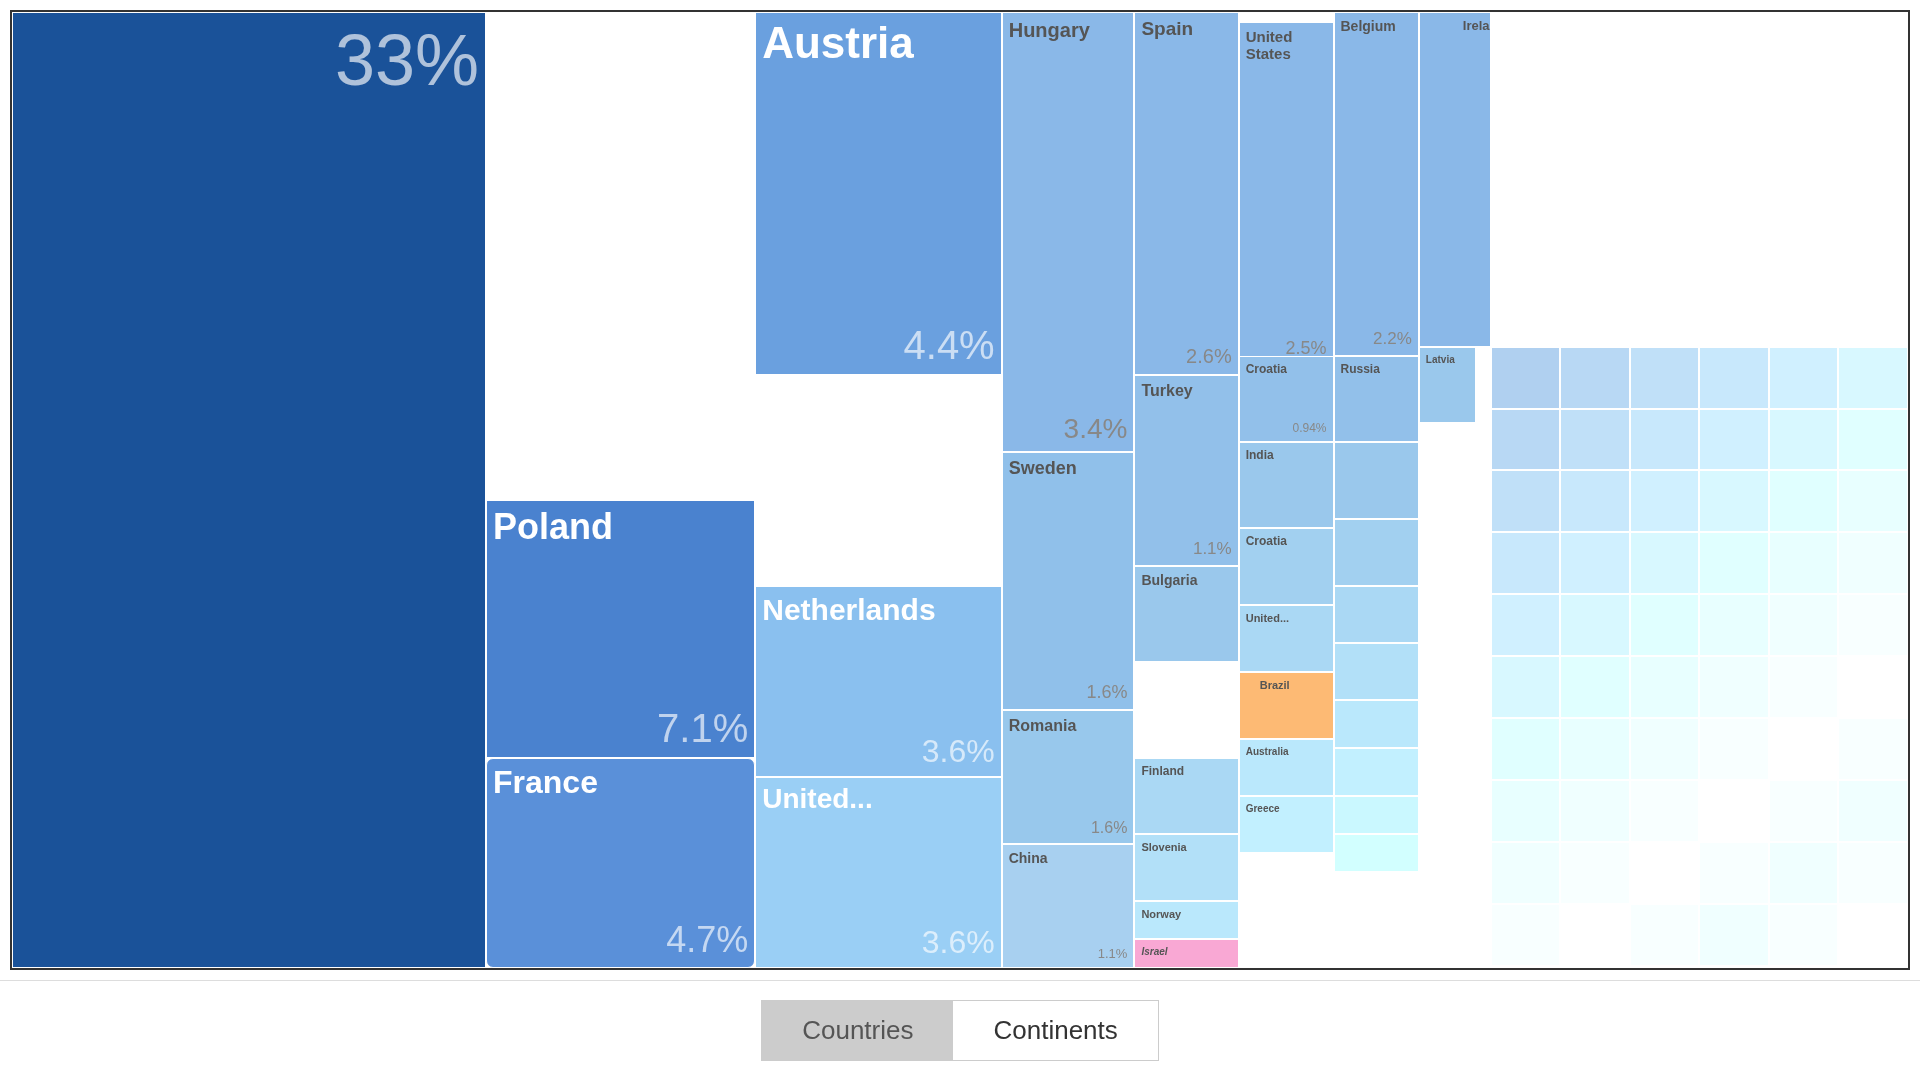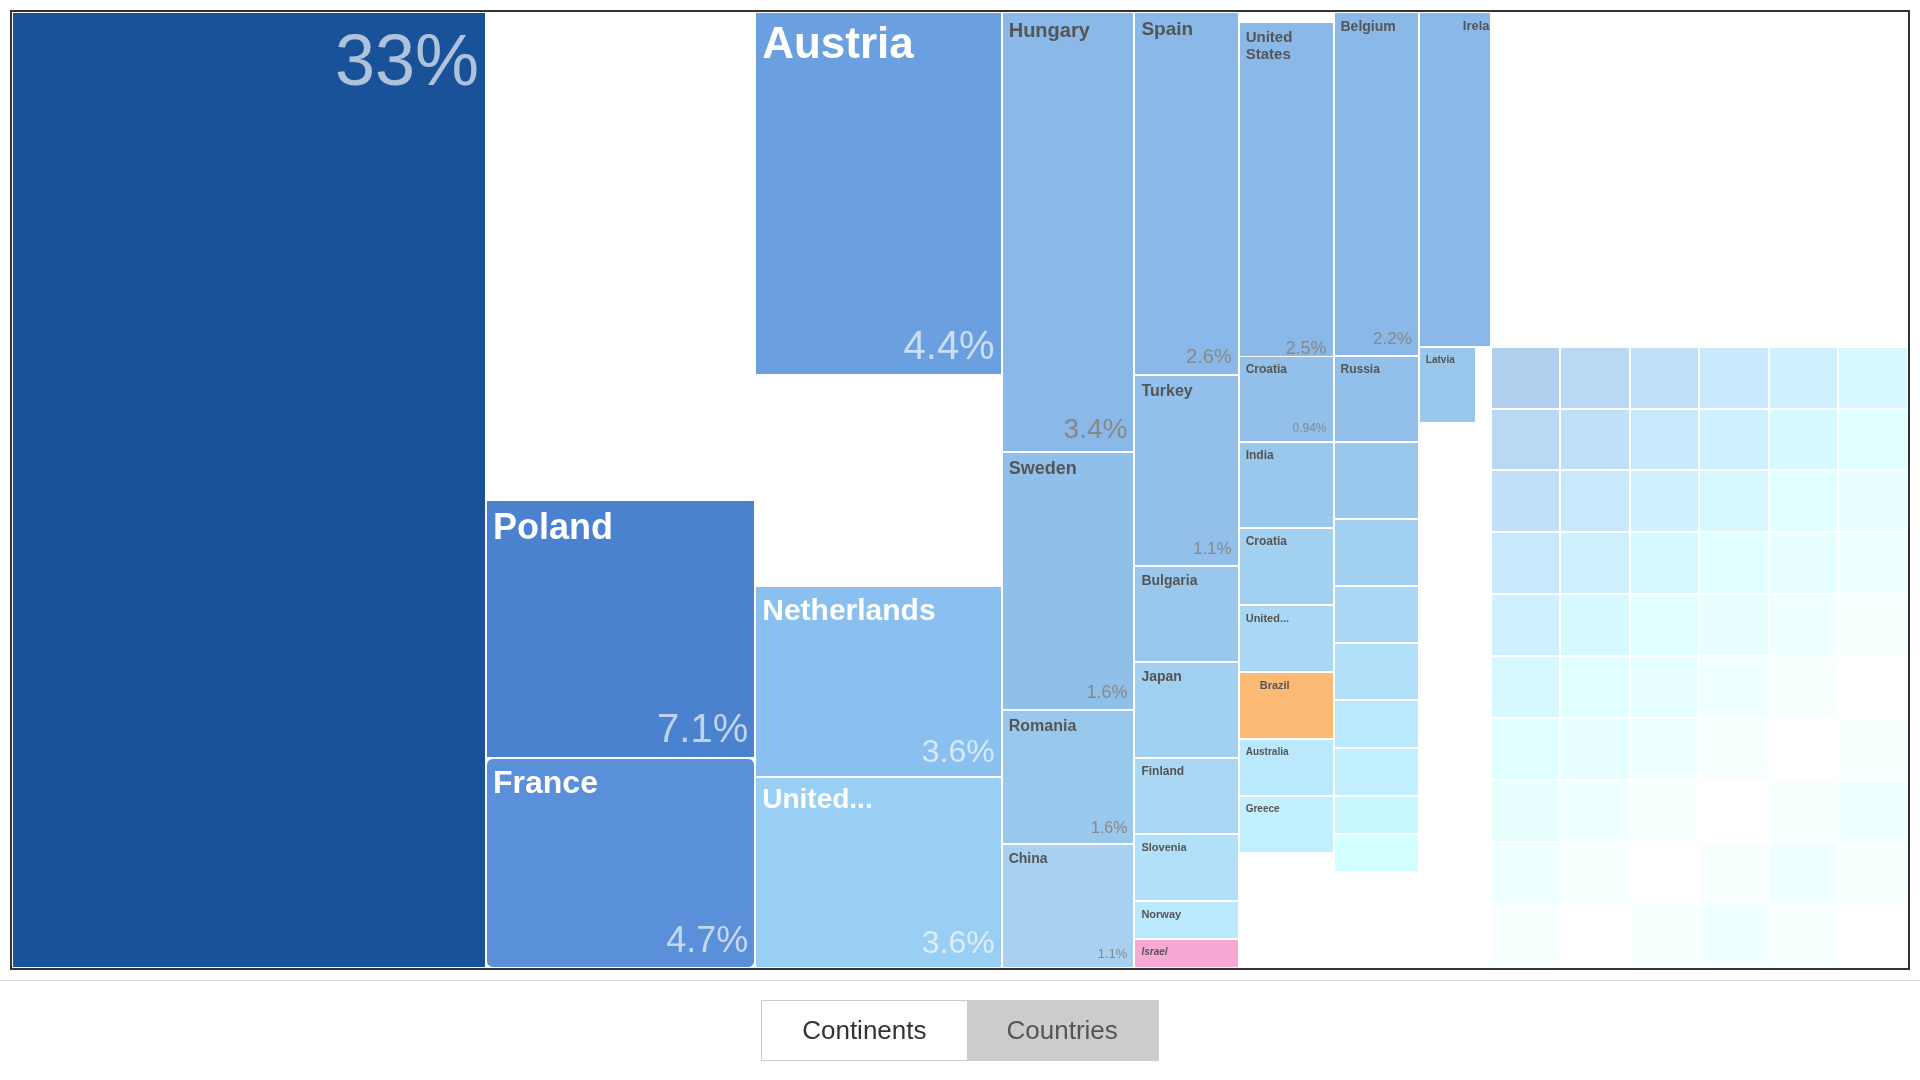--- a/index.html
+++ b/index.html
@@ -436,23 +436,20 @@
 
       <div class="cell cell-turkey">
         <span class="cell-name" style="color:#555; font-size:16px;">Turkey</span>
         <span class="cell-pct" style="color:#888; font-size:17px;">1.1%</span>
       </div>
 
       <div class="cell cell-bulgaria">
         <span class="cell-name" style="color:#555; font-size:14px;">Bulgaria</span>
       </div>
 
-      <div class="cell cell-japan">
-        <span class="cell-name" style="color:#555; font-size:14px;">Japan</span>
-      </div>
 
       <div class="cell cell-finland">
         <span class="cell-name" style="color:#555; font-size:12px;">Finland</span>
       </div>
 
       <div class="cell cell-slovenia">
         <span class="cell-name" style="color:#555; font-size:11px;">Slovenia</span>
       </div>
 
       <div class="cell cell-norway">
@@ -590,17 +587,17 @@
         <div style="border:1px solid #fff; background:#f8ffff;"></div>
         <div style="border:1px solid #fff; background:#ffffff;"></div>
         <div style="border:1px solid #fff; background:#f8ffff;"></div>
       </div>
 
     </div>
   </div>
 
   <div class="footer">
     <div class="tab-group">
+      <button class="tab-btn active">Countries</button>
       <button class="tab-btn inactive">Continents</button>
-      <button class="tab-btn active">Countries</button>
     </div>
   </div>
 </div>
 
 </body></html>

